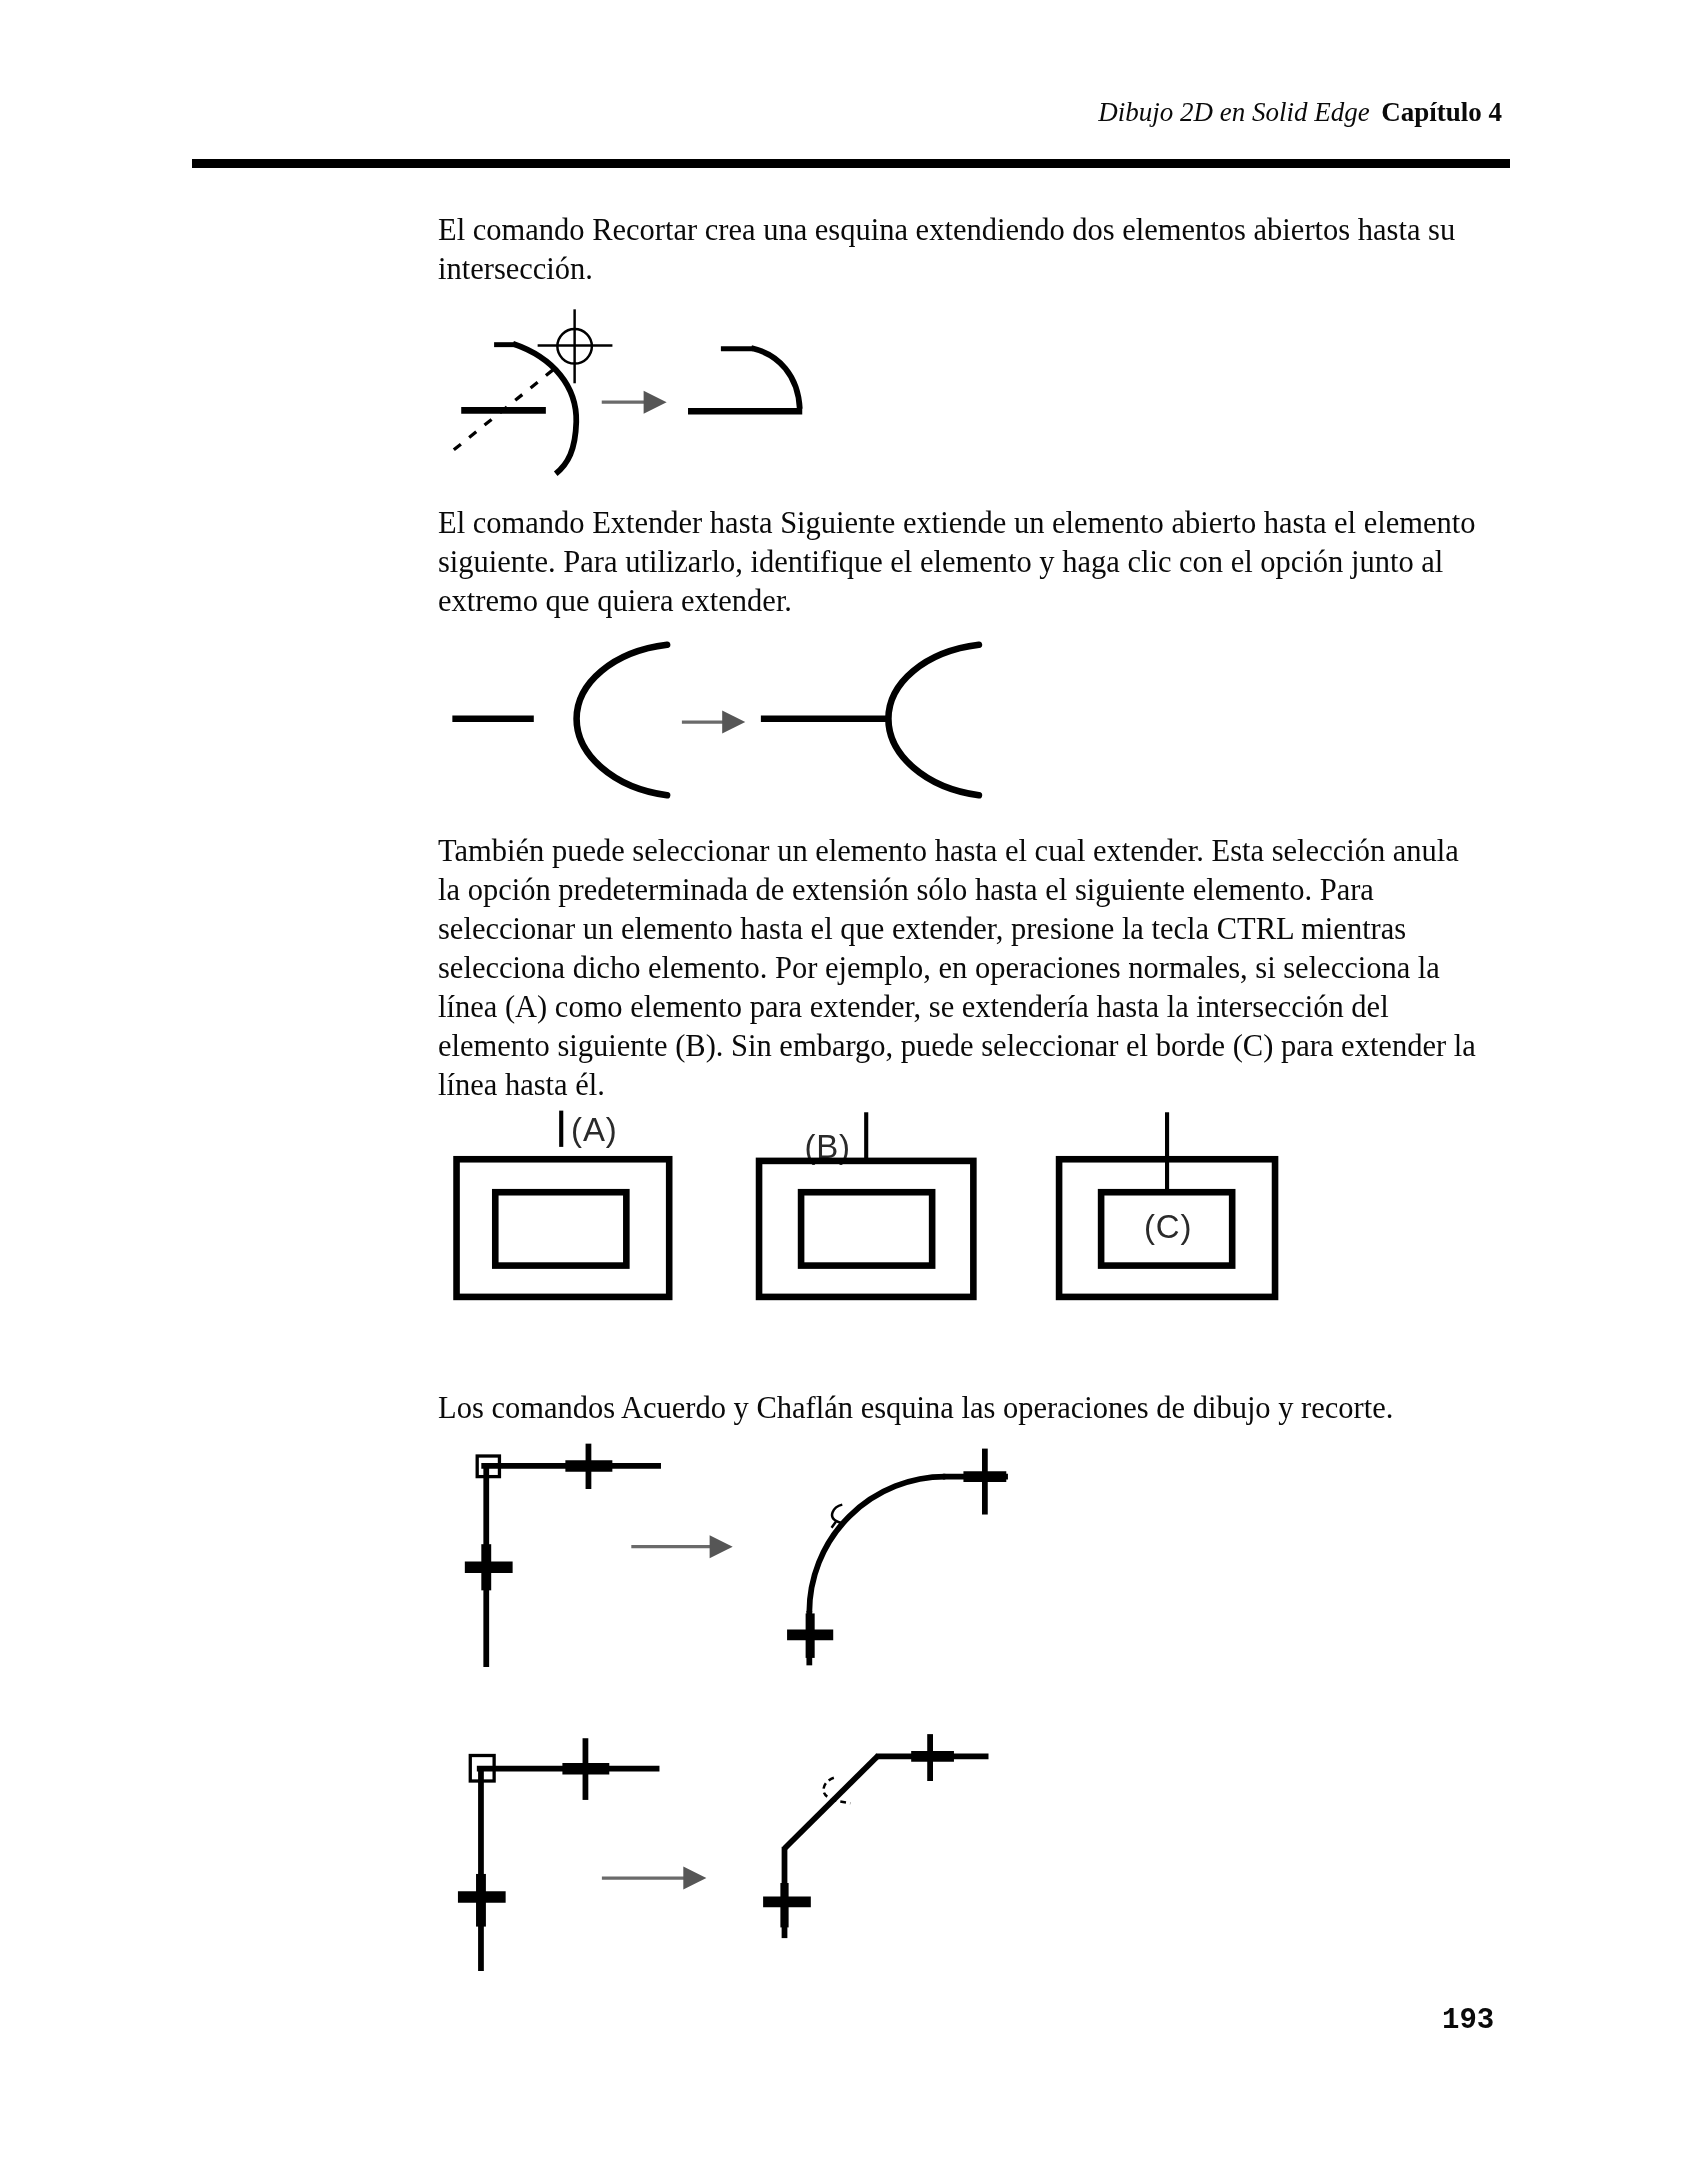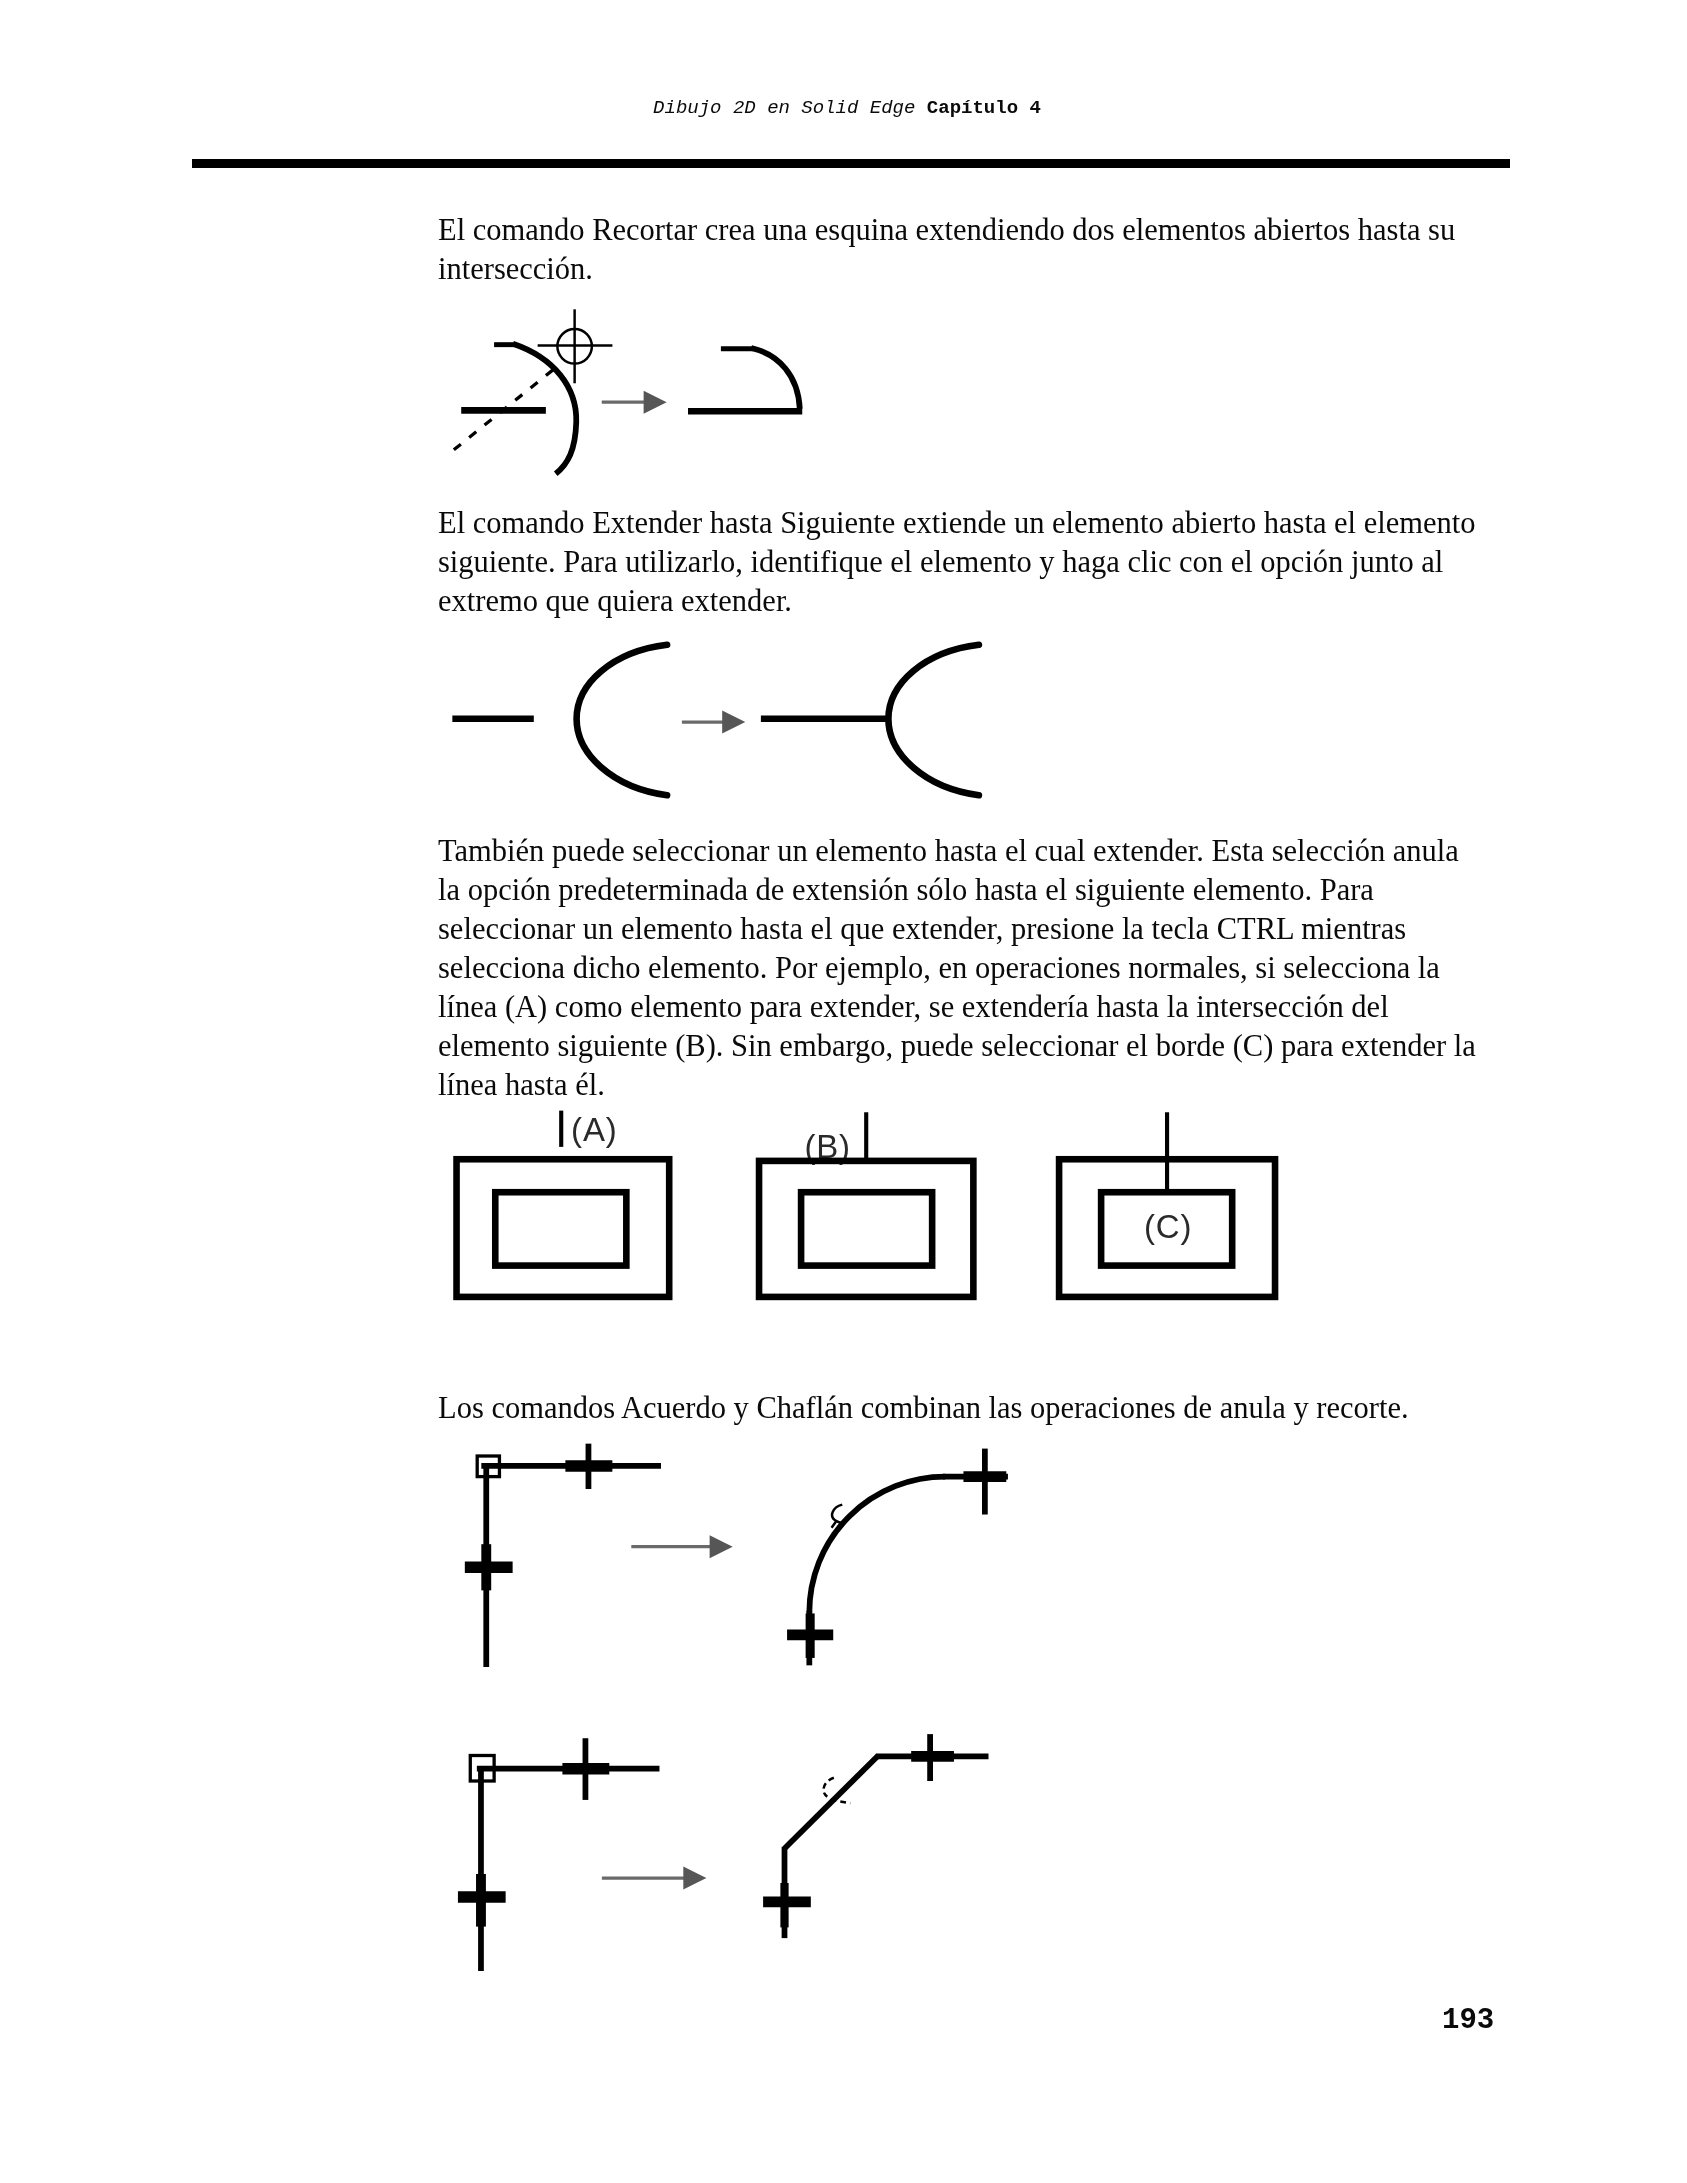--- a/index.html
+++ b/index.html
@@ -7,23 +7,23 @@
     position:relative;
     width:1687px;height:2183px;
     background:#ffffff;
     font-family:"Liberation Serif", serif;
     color:#0a0a0a;
     overflow:hidden;
   }
   .hdr{
     position:absolute;
     left:192px; top:97px; width:1310px;
-    text-align:center;
-    font-family:Liberation Mono, monospace;
-    font-size:19px;
+    text-align:right;
+    font-family:Liberation Serif, serif;
+    font-size:27px;
     white-space:nowrap;
   }
   .hdr .t{font-style:italic;font-weight:normal;}
   .hdr .c{font-weight:bold;margin-left:11.5px;}
   .rule{
     position:absolute;
     left:192px; top:159px; width:1318px; height:9px;
     background:#000;
   }
   .para{
@@ -137,21 +137,21 @@
       </g>
       <g>
         <line class="blk" x1="876" y1="10" x2="876" y2="107" stroke-width="5"></line>
         <rect class="blk" x="745" y="67" width="262" height="167" stroke-width="8"></rect>
         <rect class="blk" x="796" y="107" width="159" height="89" stroke-width="8"></rect>
         <text class="lbl" x="848" y="163">(C)</text>
       </g>
     </svg>
   </div>
 
-  <div class="para p4">Los comandos Acuerdo y Chaflán combinan las operaciones de anula y recorte.</div>
+  <div class="para p4">Los comandos Acuerdo y Chaflán esquina las operaciones de dibujo y recorte.</div>
 
   <div class="fig" style="left:445px;top:1442px;">
     <svg width="577" height="239" viewBox="0 0 700 290">
       <g>
         <line class="blk" x1="44" y1="29" x2="262" y2="29" stroke-width="7"></line>
         <line class="blk" x1="50" y1="26" x2="50" y2="273" stroke-width="7"></line>
         <rect class="blk" x="39" y="17" width="27" height="25" stroke-width="4"></rect>
         <g>
           <line class="blk" x1="174" y1="2" x2="174" y2="57" stroke-width="7"></line>
           <line class="blk" x1="146" y1="29" x2="203" y2="29" stroke-width="14"></line>

